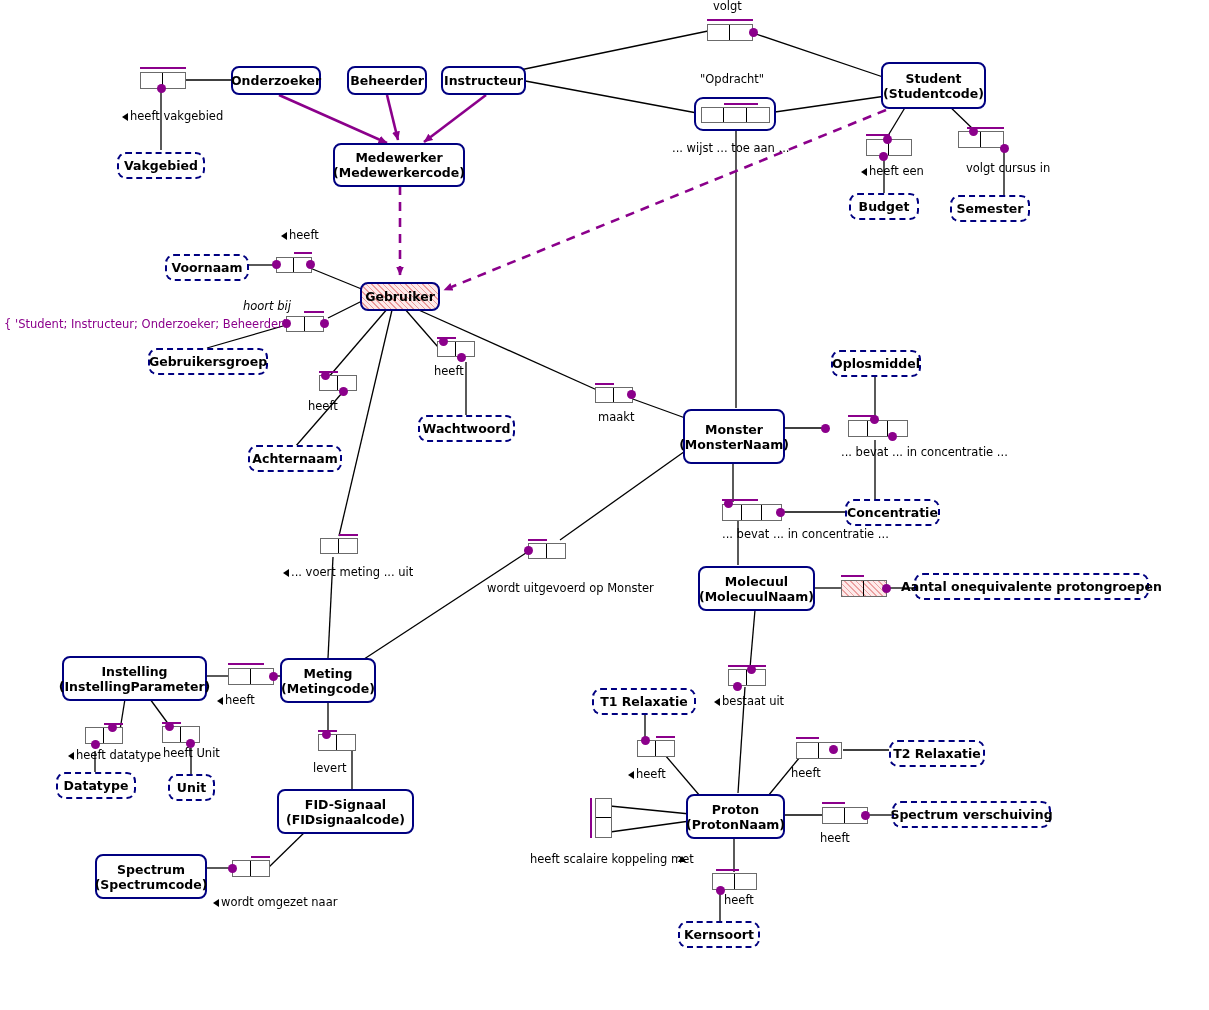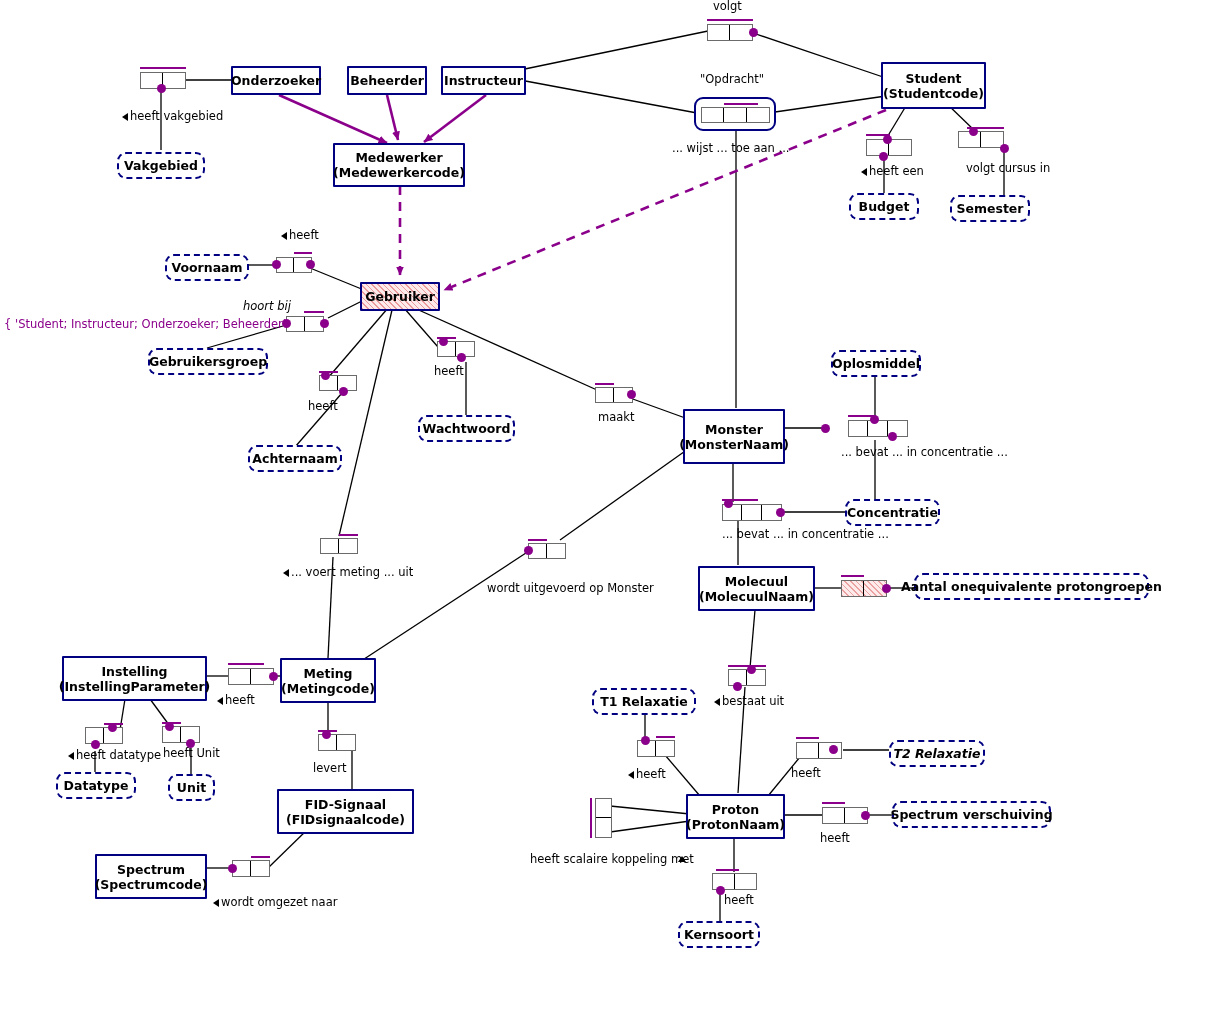--- a/index.html
+++ b/index.html
@@ -24,21 +24,21 @@
     width: 1209px;
     height: 1010px;
     pointer-events: none;
   }
 
   
   .entity {
     position: absolute;
     box-sizing: border-box;
     border: 2px solid #000080;
-    border-radius: 1px;
+    border-radius: 8px;
     background: #ffffff;
     color: #000000;
     font-weight: bold;
     font-size: 12.5px;
     line-height: 15px;
     display: flex;
     align-items: center;
     justify-content: center;
     text-align: center;
     white-space: pre;
@@ -336,21 +336,21 @@
   <div class="value" style="left:845px; top:499px; width:95px; height:27px;">Concentratie</div>
 
   <div class="value" style="left:914px; top:573px; width:235px; height:27px;">Aantal onequivalente protongroepen</div>
 
   <div class="value" style="left:56px; top:772px; width:80px; height:27px;">Datatype</div>
 
   <div class="value" style="left:168px; top:774px; width:47px; height:27px;">Unit</div>
 
   <div class="value" style="left:592px; top:688px; width:104px; height:27px;">T1 Relaxatie</div>
 
-  <div class="value" style="left:889px; top:740px; width:96px; height:27px;font-style:italic;">T2 Relaxatie</div>
+  <div class="value" style="left:889px; top:740px; width:96px; height:27px;">T2 Relaxatie</div>
 
   <div class="value" style="left:892px; top:801px; width:159px; height:27px;">Spectrum verschuiving</div>
 
   <div class="value" style="left:678px; top:921px; width:82px; height:27px;">Kernsoort</div>
 
   <div class="pred" style="left:707px; top:24px; width:46px; height:17px;">
     <div class="cell" style="width:50%"></div>
       <div class="cell" style="width:50%"></div>
   </div>
   <div class="ubar" style="left:707px; top:19px; width:46px;"></div>

